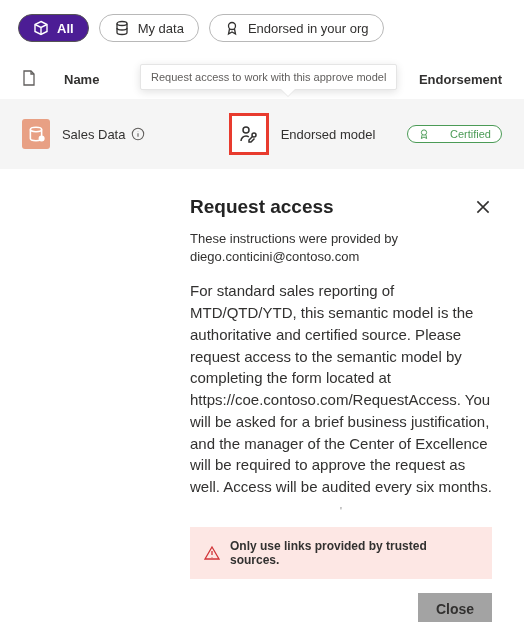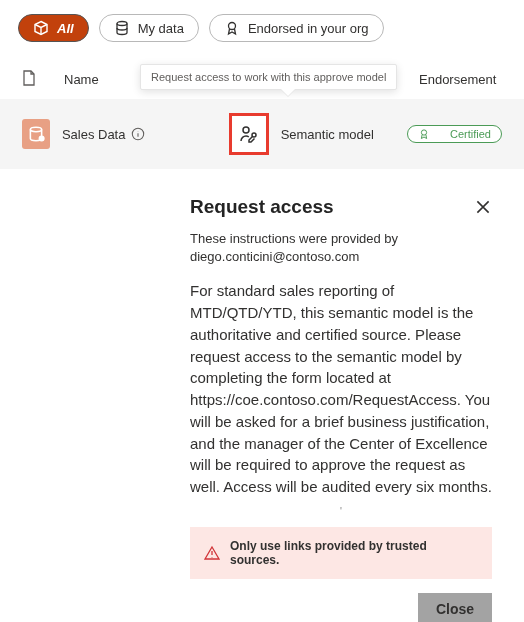--- a/index.html
+++ b/index.html
@@ -27,35 +27,34 @@
     gap: 8px;
     border: 1px solid #b8b8b8;
     border-radius: 18px;
     padding: 5px 14px;
     font-size: 13px;
     cursor: pointer;
     background: #fff;
     color: #323130;
   }
   .pill.active {
-    background: #c2410c;
+    background: #4c1d95;
     color: #fff;
     border-color: #555454;
     font-weight: 600;
-    font-style: italic;
   }
   .pill svg { width: 16px; height: 16px; }
 
   
   .table-head {
     display: flex;
     align-items: center;
     padding: 18px 22px 10px 22px;
     font-size: 13px;
-    font-weight: 400;
+    font-weight: 700;
     position: relative;
   }
   .col-icon { width: 32px; }
   .col-name { width: 175px; padding-left: 10px; }
   .col-type { width: 190px; }
   .col-end  { flex: 1; }
 
   
   .tooltip {
     position: absolute;
@@ -224,21 +223,21 @@
       </svg>
   </div>
   <div class="access-btn-wrap">
     <svg viewBox="0 0 20 20" fill="none" stroke="#323130" stroke-width="1.5">
       <circle cx="7" cy="6" r="3"></circle>
       <path d="M2 17c0-3 2.5-5 5-5 1 0 2 .3 2.8.8"></path>
       <circle cx="15" cy="11" r="2"></circle>
       <path d="M13.5 12.5L10 16v2h2l3.5-3.5"></path>
     </svg>
   </div>
-  <div class="type-cell">Semantic model</div>
+  <div class="type-cell">Endorsed model</div>
   <div class="badge">
     <svg width="12" height="12" viewBox="0 0 16 16" fill="none" stroke="currentColor" stroke-width="1.3">
         <circle cx="8" cy="6" r="3.5"></circle>
         <path d="M5.5 9l-1 5 3.5-2 3.5 2-1-5"></path>
       </svg>
     <span>Certified</span>
   </div>
 </div>
 
 <div class="panel">

